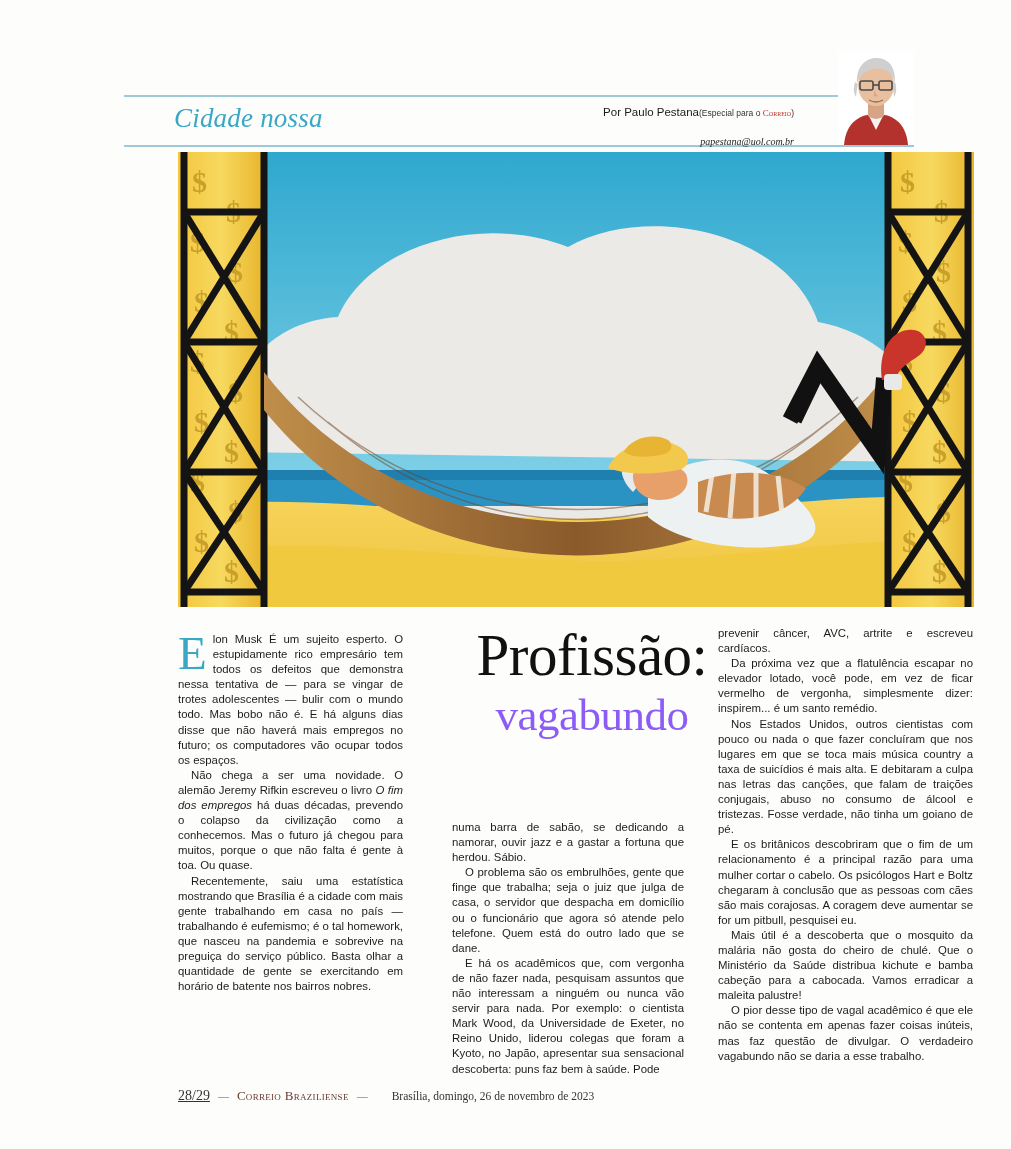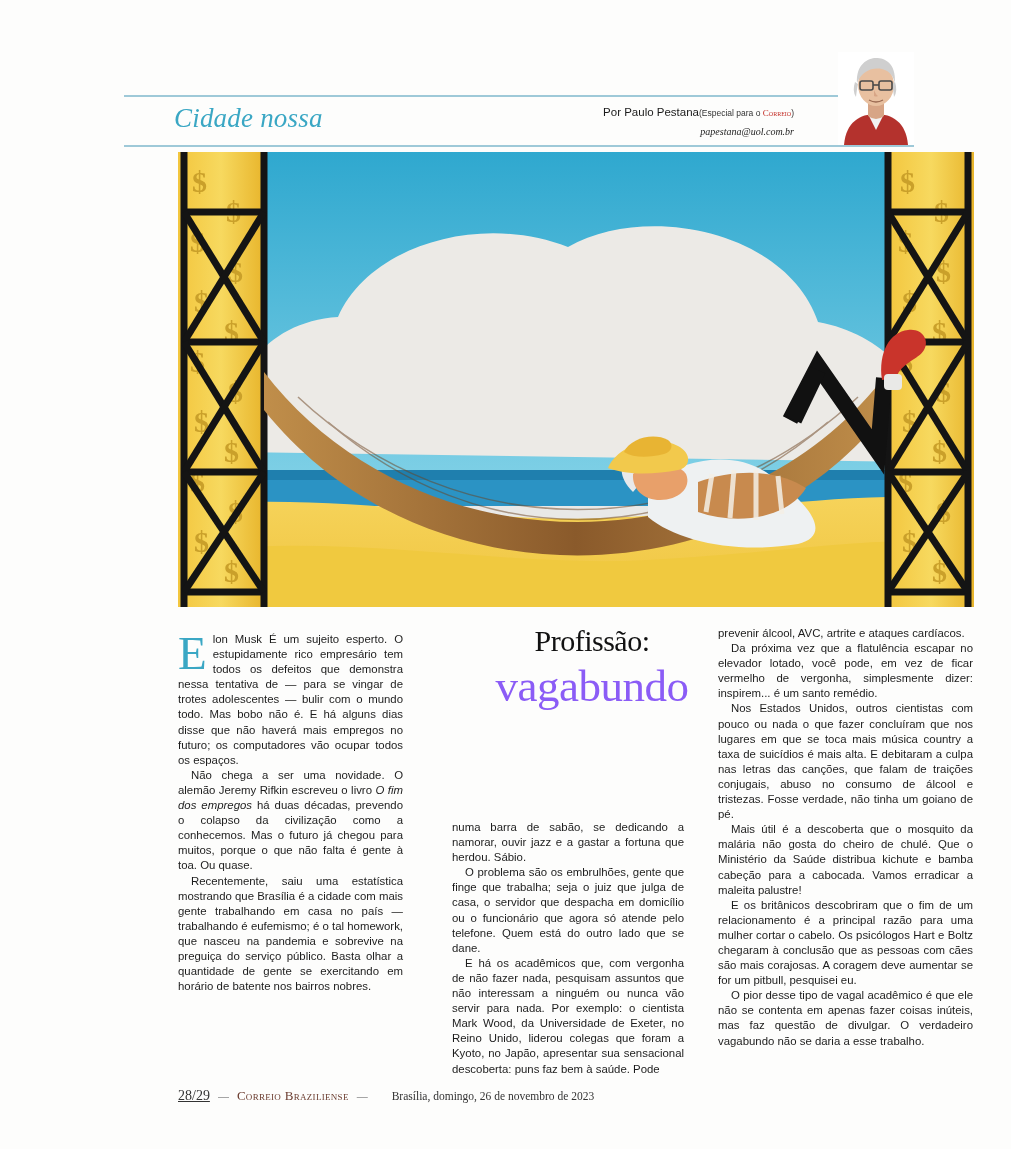--- a/index.html
+++ b/index.html
@@ -74,21 +74,21 @@
     color: #c32b23;
     font-family: "Liberation Serif", serif;
     font-size: 9px;
     font-variant: small-caps;
   }
   .byline .email {
     font-family: "Liberation Serif", serif;
     font-style: italic;
     font-size: 10px;
     color: #222;
-    margin-top: 4px;
+    margin-top: 14px;
   }
 
   
   .photo {
     position: absolute;
     right: 0;
     top: -43px;
     width: 76px;
     height: 93px;
     overflow: hidden;
@@ -111,21 +111,21 @@
   .headline {
     position: absolute;
     left: 452px;
     top: 626px;
     width: 280px;
     font-family: "Liberation Serif", serif;
     line-height: 1.0;
     text-align: center;
   }
   .headline .l1 {
-    font-size: 30px;
+    font-size: 59px;
     color: #111;
     letter-spacing: -0.5px;
   }
   .headline .l2 {
     font-size: 45px;
     color: #8b5cf6;
     letter-spacing: -0.5px;
     margin-top: 8px;
   }
 
@@ -389,25 +389,25 @@
     <p>Recentemente, saiu uma estatística mostrando que Brasília é a cidade com mais gente trabalhando em casa no país — trabalhando é eufemismo; é o tal homework, que nasceu na pandemia e sobrevive na preguiça do serviço público. Basta olhar a quantidade de gente se exercitando em horário de batente nos bairros nobres.</p>
   </div>
 
   <div class="col" id="col2">
     <p class="first">numa barra de sabão, se dedicando a namorar, ouvir jazz e a gastar a fortuna que herdou. Sábio.</p>
     <p>O problema são os embrulhões, gente que finge que trabalha; seja o juiz que julga de casa, o servidor que despacha em domicílio ou o funcionário que agora só atende pelo telefone. Quem está do outro lado que se dane.</p>
     <p>E há os acadêmicos que, com vergonha de não fazer nada, pesquisam assuntos que não interessam a ninguém ou nunca vão servir para nada. Por exemplo: o cientista Mark Wood, da Universidade de Exeter, no Reino Unido, liderou colegas que foram a Kyoto, no Japão, apresentar sua sensacional descoberta: puns faz bem à saúde. Pode</p>
   </div>
 
   <div class="col" id="col3">
-    <p class="first">prevenir álcool, AVC, artrite e ataques cardíacos.</p>
+    <p class="first">prevenir câncer, AVC, artrite e escreveu cardíacos.</p>
     <p>Da próxima vez que a flatulência escapar no elevador lotado, você pode, em vez de ficar vermelho de vergonha, simplesmente dizer: inspirem... é um santo remédio.</p>
     <p>Nos Estados Unidos, outros cientistas com pouco ou nada o que fazer concluíram que nos lugares em que se toca mais música country a taxa de suicídios é mais alta. E debitaram a culpa nas letras das canções, que falam de traições conjugais, abuso no consumo de álcool e tristezas. Fosse verdade, não tinha um goiano de pé.</p>
+    <p>E os britânicos descobriram que o fim de um relacionamento é a principal razão para uma mulher cortar o cabelo. Os psicólogos Hart e Boltz chegaram à conclusão que as pessoas com cães são mais corajosas. A coragem deve aumentar se for um pitbull, pesquisei eu.</p>
     <p>Mais útil é a descoberta que o mosquito da malária não gosta do cheiro de chulé. Que o Ministério da Saúde distribua kichute e bamba cabeção para a cabocada. Vamos erradicar a maleita palustre!</p>
-    <p>E os britânicos descobriram que o fim de um relacionamento é a principal razão para uma mulher cortar o cabelo. Os psicólogos Hart e Boltz chegaram à conclusão que as pessoas com cães são mais corajosas. A coragem deve aumentar se for um pitbull, pesquisei eu.</p>
     <p>O pior desse tipo de vagal acadêmico é que ele não se contenta em apenas fazer coisas inúteis, mas faz questão de divulgar. O verdadeiro vagabundo não se daria a esse trabalho.</p>
   </div>
 
   <div class="footer">
     <span class="pages">28/29</span>
     <span class="dash">—</span>
     <span class="brand">Correio Braziliense</span>
     <span class="dash">—</span>
     <span class="place">Brasília, domingo, 26 de novembro de 2023</span>
   </div>

